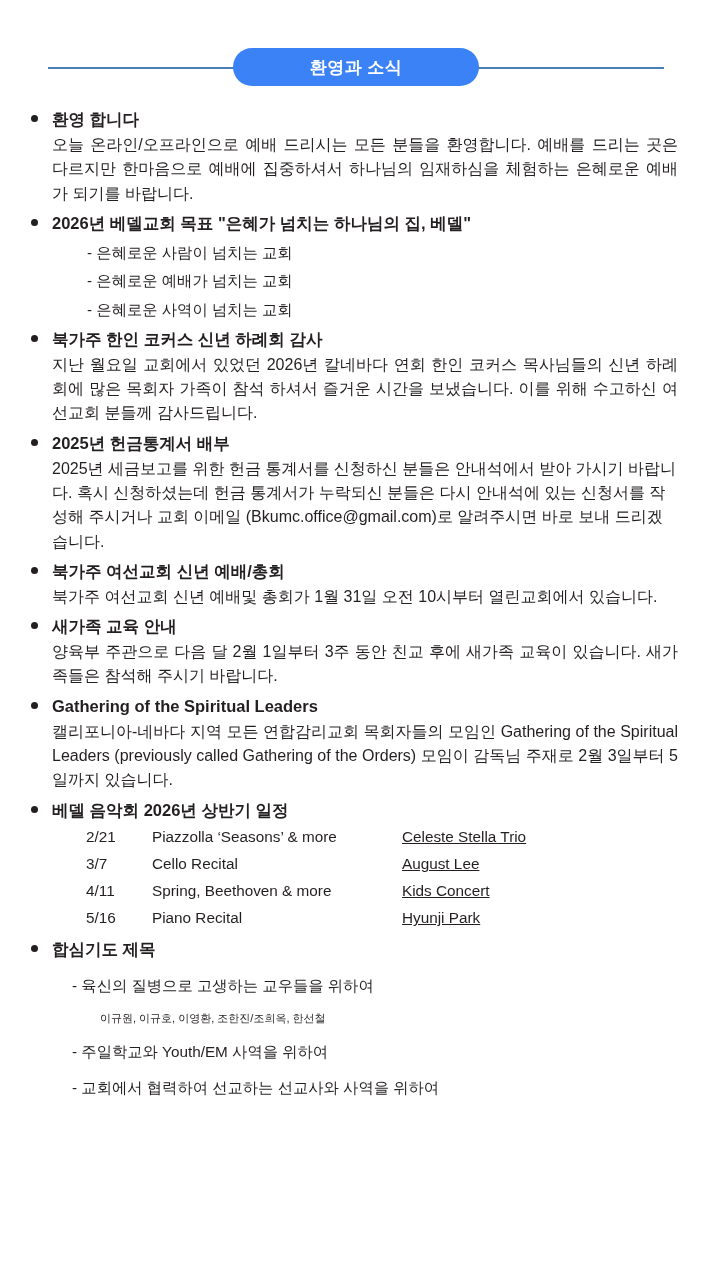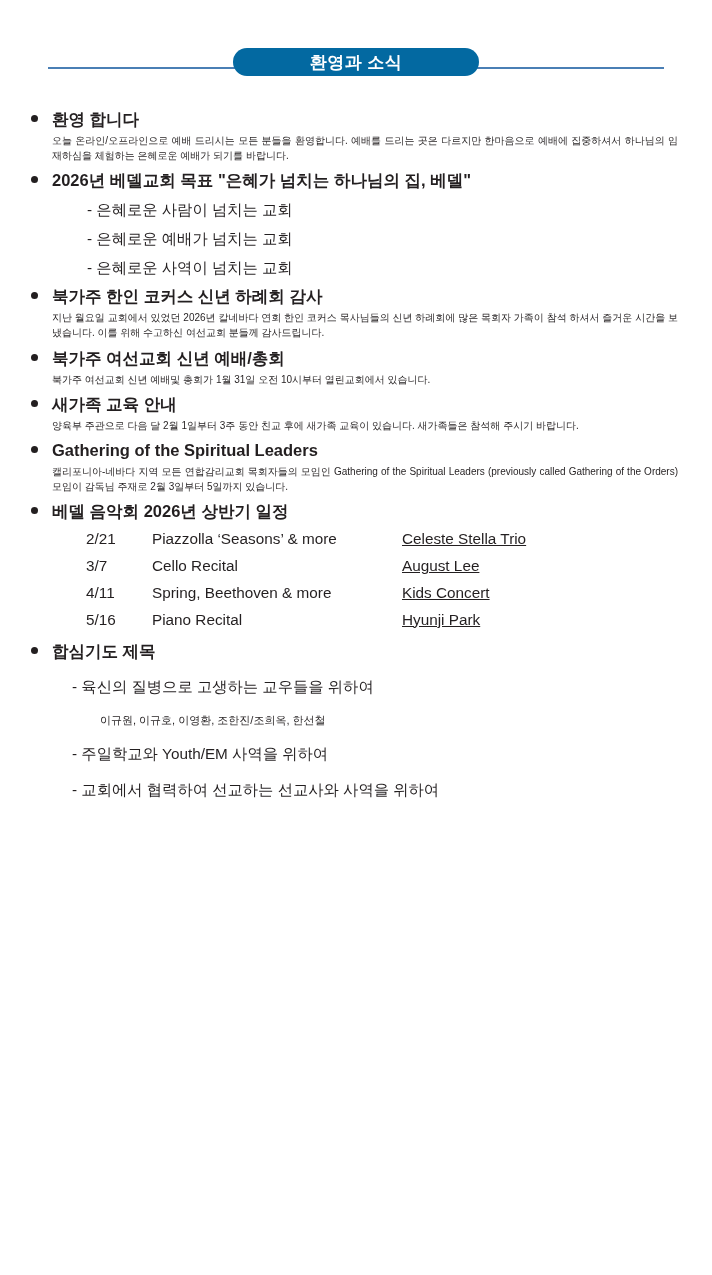--- a/index.html
+++ b/index.html
@@ -36,23 +36,23 @@
     top: 31px;
     height: 2px;
     background: #4a7fb5;
   }
   .banner-pill {
     position: absolute;
     left: 50%;
     transform: translateX(-50%);
     top: 12px;
     width: 246px;
-    height: 28px;
+    height: 38px;
     border-radius: 19px;
-    background: #0369a1;
+    background: #3b82f6;
     display: flex;
     align-items: center;
     justify-content: center;
   }
   .banner-pill span {
     color: #ffffff;
     font-size: 17px;
     font-weight: bold;
     letter-spacing: 0.5px;
   }
@@ -79,21 +79,21 @@
   .item-title {
     font-size: 16.5px;
     font-weight: bold;
     line-height: 1.45;
     margin: 0 0 1px 0;
   }
   .item-title.latin {
     font-size: 16.5px;
   }
   .body {
-    font-size: 10px;
+    font-size: 16px;
     line-height: 1.52;
     margin: 0 0 3px 0;
     text-align: justify;
     text-justify: inter-character;
     padding-right: 4px;
   }
   .body.nojust {
     text-align: left;
   }
   .sub {
@@ -167,20 +167,25 @@
       <p class="sub">- 은혜로운 예배가 넘치는 교회</p>
       <p class="sub">- 은혜로운 사역이 넘치는 교회</p>
     </div>
 
     <div class="item">
       <div class="bullet"></div>
       <p class="item-title">북가주 한인 코커스 신년 하례회 감사</p>
       <p class="body">지난 월요일 교회에서 있었던 2026년 칼네바다 연회 한인 코커스 목사님들의 신년 하례회에 많은 목회자 가족이 참석 하셔서 즐거운 시간을 보냈습니다. 이를 위해 수고하신 여선교회 분들께 감사드립니다.</p>
     </div>
 
+    <div class="item">
+      <div class="bullet"></div>
+      <p class="item-title">2025년 헌금통계서 배부</p>
+      <p class="body nojust">2025년 세금보고를 위한 헌금 통계서를 신청하신 분들은 안내석에서 받아 가시기 바랍니다. 혹시 신청하셨는데 헌금 통계서가 누락되신 분들은 다시 안내석에 있는 신청서를 작성해 주시거나 교회 이메일 (Bkumc.office@gmail.com)로 알려주시면 바로 보내 드리겠습니다.</p>
+    </div>
 
     <div class="item">
       <div class="bullet"></div>
       <p class="item-title">북가주 여선교회 신년 예배/총회</p>
       <p class="body">북가주 여선교회 신년 예배및 총회가 1월 31일 오전 10시부터 열린교회에서 있습니다.</p>
     </div>
 
     <div class="item">
       <div class="bullet"></div>
       <p class="item-title">새가족 교육 안내</p>

